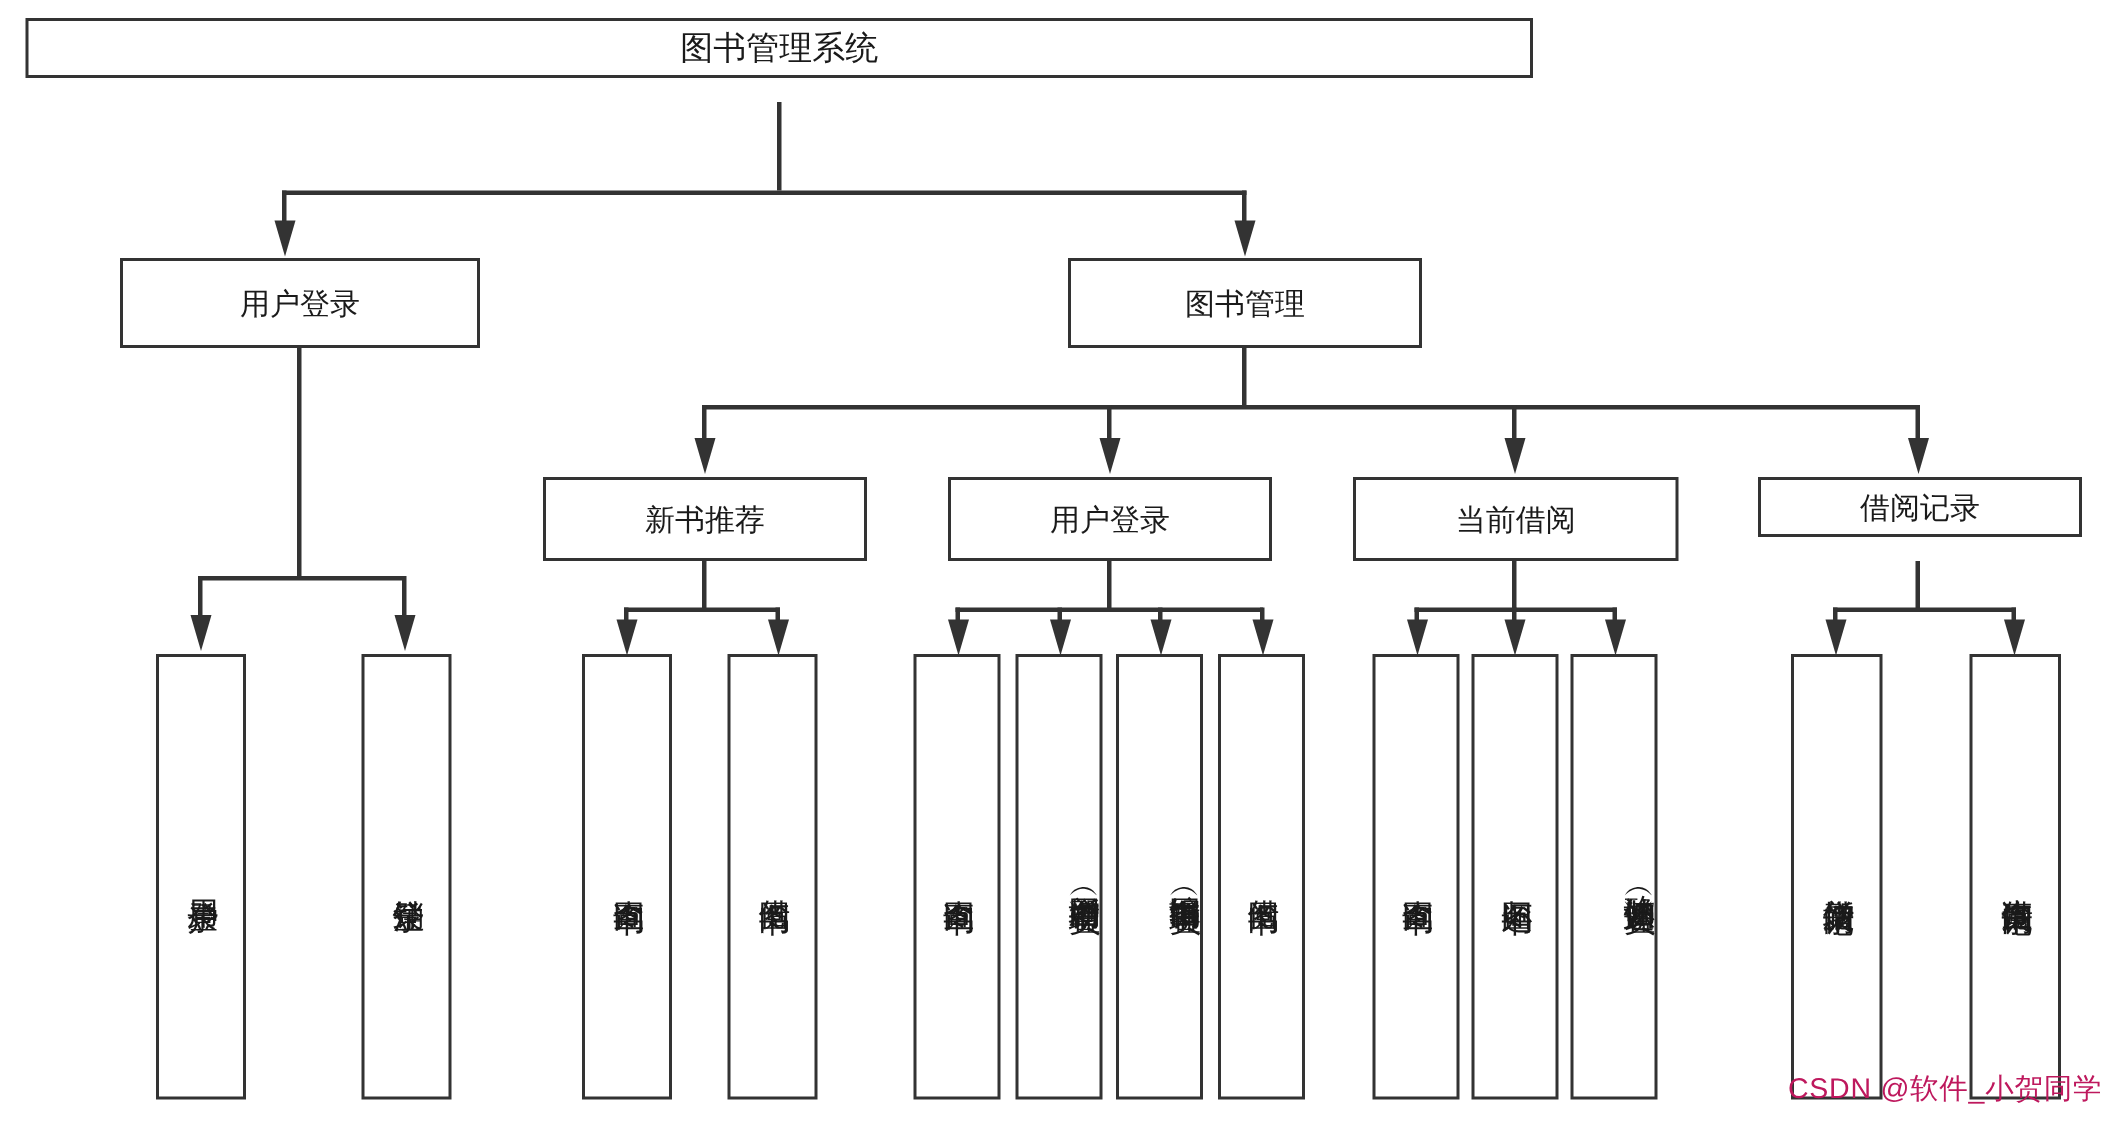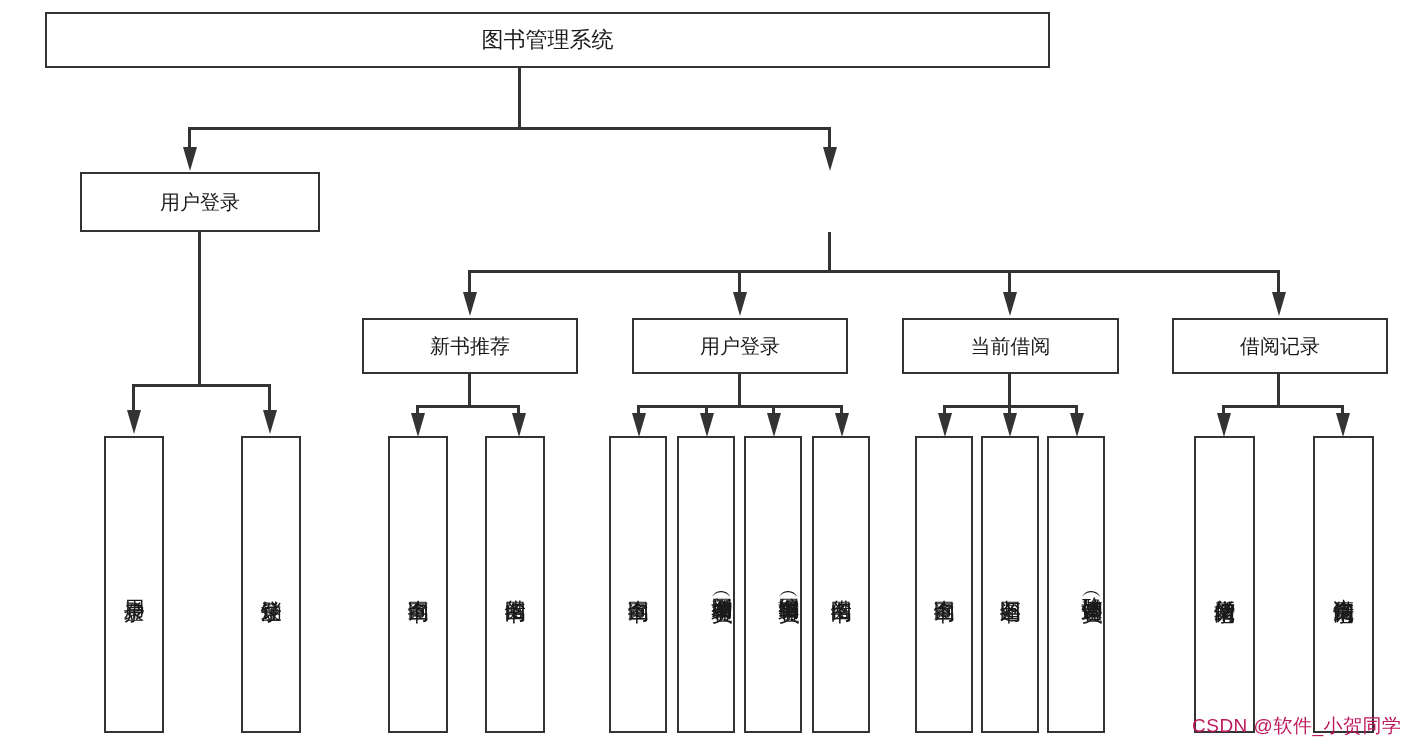--- a/index.html
+++ b/index.html
@@ -81,35 +81,38 @@
     color: #be185d;
     white-space: nowrap;
     letter-spacing: 0.5px;
   }
 </style>
 </head>
 <body>
 
 <div id="canvas">
 
-  <div class="node root" style="left:17px; top:12px; width:1005px; height:56px;margin-left:28px;">
+  <div class="node root" style="left:17px; top:12px; width:1005px; height:40px;">
     <span>图书管理系统</span>
   </div>
 
   <div class="vline" style="left:518px; top:68px; width:3px; height:59px;"></div>
 
   <div class="hline" style="left:188px; top:127px; width:643px; height:3px;"></div>
 
   <div class="vline" style="left:188px; top:127px; width:3px; height:22px;"></div>
   <div class="arrow" style="left:183px; top:147px;"></div>
   <div class="vline" style="left:828px; top:127px; width:3px; height:22px;"></div>
   <div class="arrow" style="left:823px; top:147px;"></div>
 
   <div class="node l2" style="left:80px; top:172px; width:240px; height:60px;">
     <span>用户登录</span>
+  </div>
+  <div class="node l2" style="left:712px; top:172px; width:236px; height:60px;">
+    <span>图书管理</span>
   </div>
 
   <div class="vline" style="left:198px; top:232px; width:3px; height:154px;"></div>
   <div class="hline" style="left:132px; top:384px; width:138px; height:3px;"></div>
   <div class="vline" style="left:132px; top:384px; width:3px; height:28px;"></div>
   <div class="arrow" style="left:127px; top:410px;"></div>
   <div class="vline" style="left:268px; top:384px; width:3px; height:28px;"></div>
   <div class="arrow" style="left:263px; top:410px;"></div>
 
   <div class="node leaf centered" style="left:104px; top:436px; width:60px; height:297px;">
@@ -133,21 +136,21 @@
 
   <div class="node l3" style="left:362px; top:318px; width:216px; height:56px;">
     <span>新书推荐</span>
   </div>
   <div class="node l3" style="left:632px; top:318px; width:216px; height:56px;">
     <span>用户登录</span>
   </div>
   <div class="node l3" style="left:902px; top:318px; width:217px; height:56px;">
     <span>当前借阅</span>
   </div>
-  <div class="node l3" style="left:1172px; top:318px; width:216px; height:56px;justify-content:center;">
+  <div class="node l3" style="left:1172px; top:318px; width:216px; height:40px;justify-content:center;">
     <span>借阅记录</span>
   </div>
 
   <div class="vline" style="left:468px; top:374px; width:3px; height:33px;"></div>
   <div class="hline" style="left:416px; top:405px; width:104px; height:3px;"></div>
   <div class="vline" style="left:416px; top:405px; width:3px; height:12px;"></div>
   <div class="arrow" style="left:411px; top:413px;"></div>
   <div class="vline" style="left:517px; top:405px; width:3px; height:12px;"></div>
   <div class="arrow" style="left:512px; top:413px;"></div>
 

